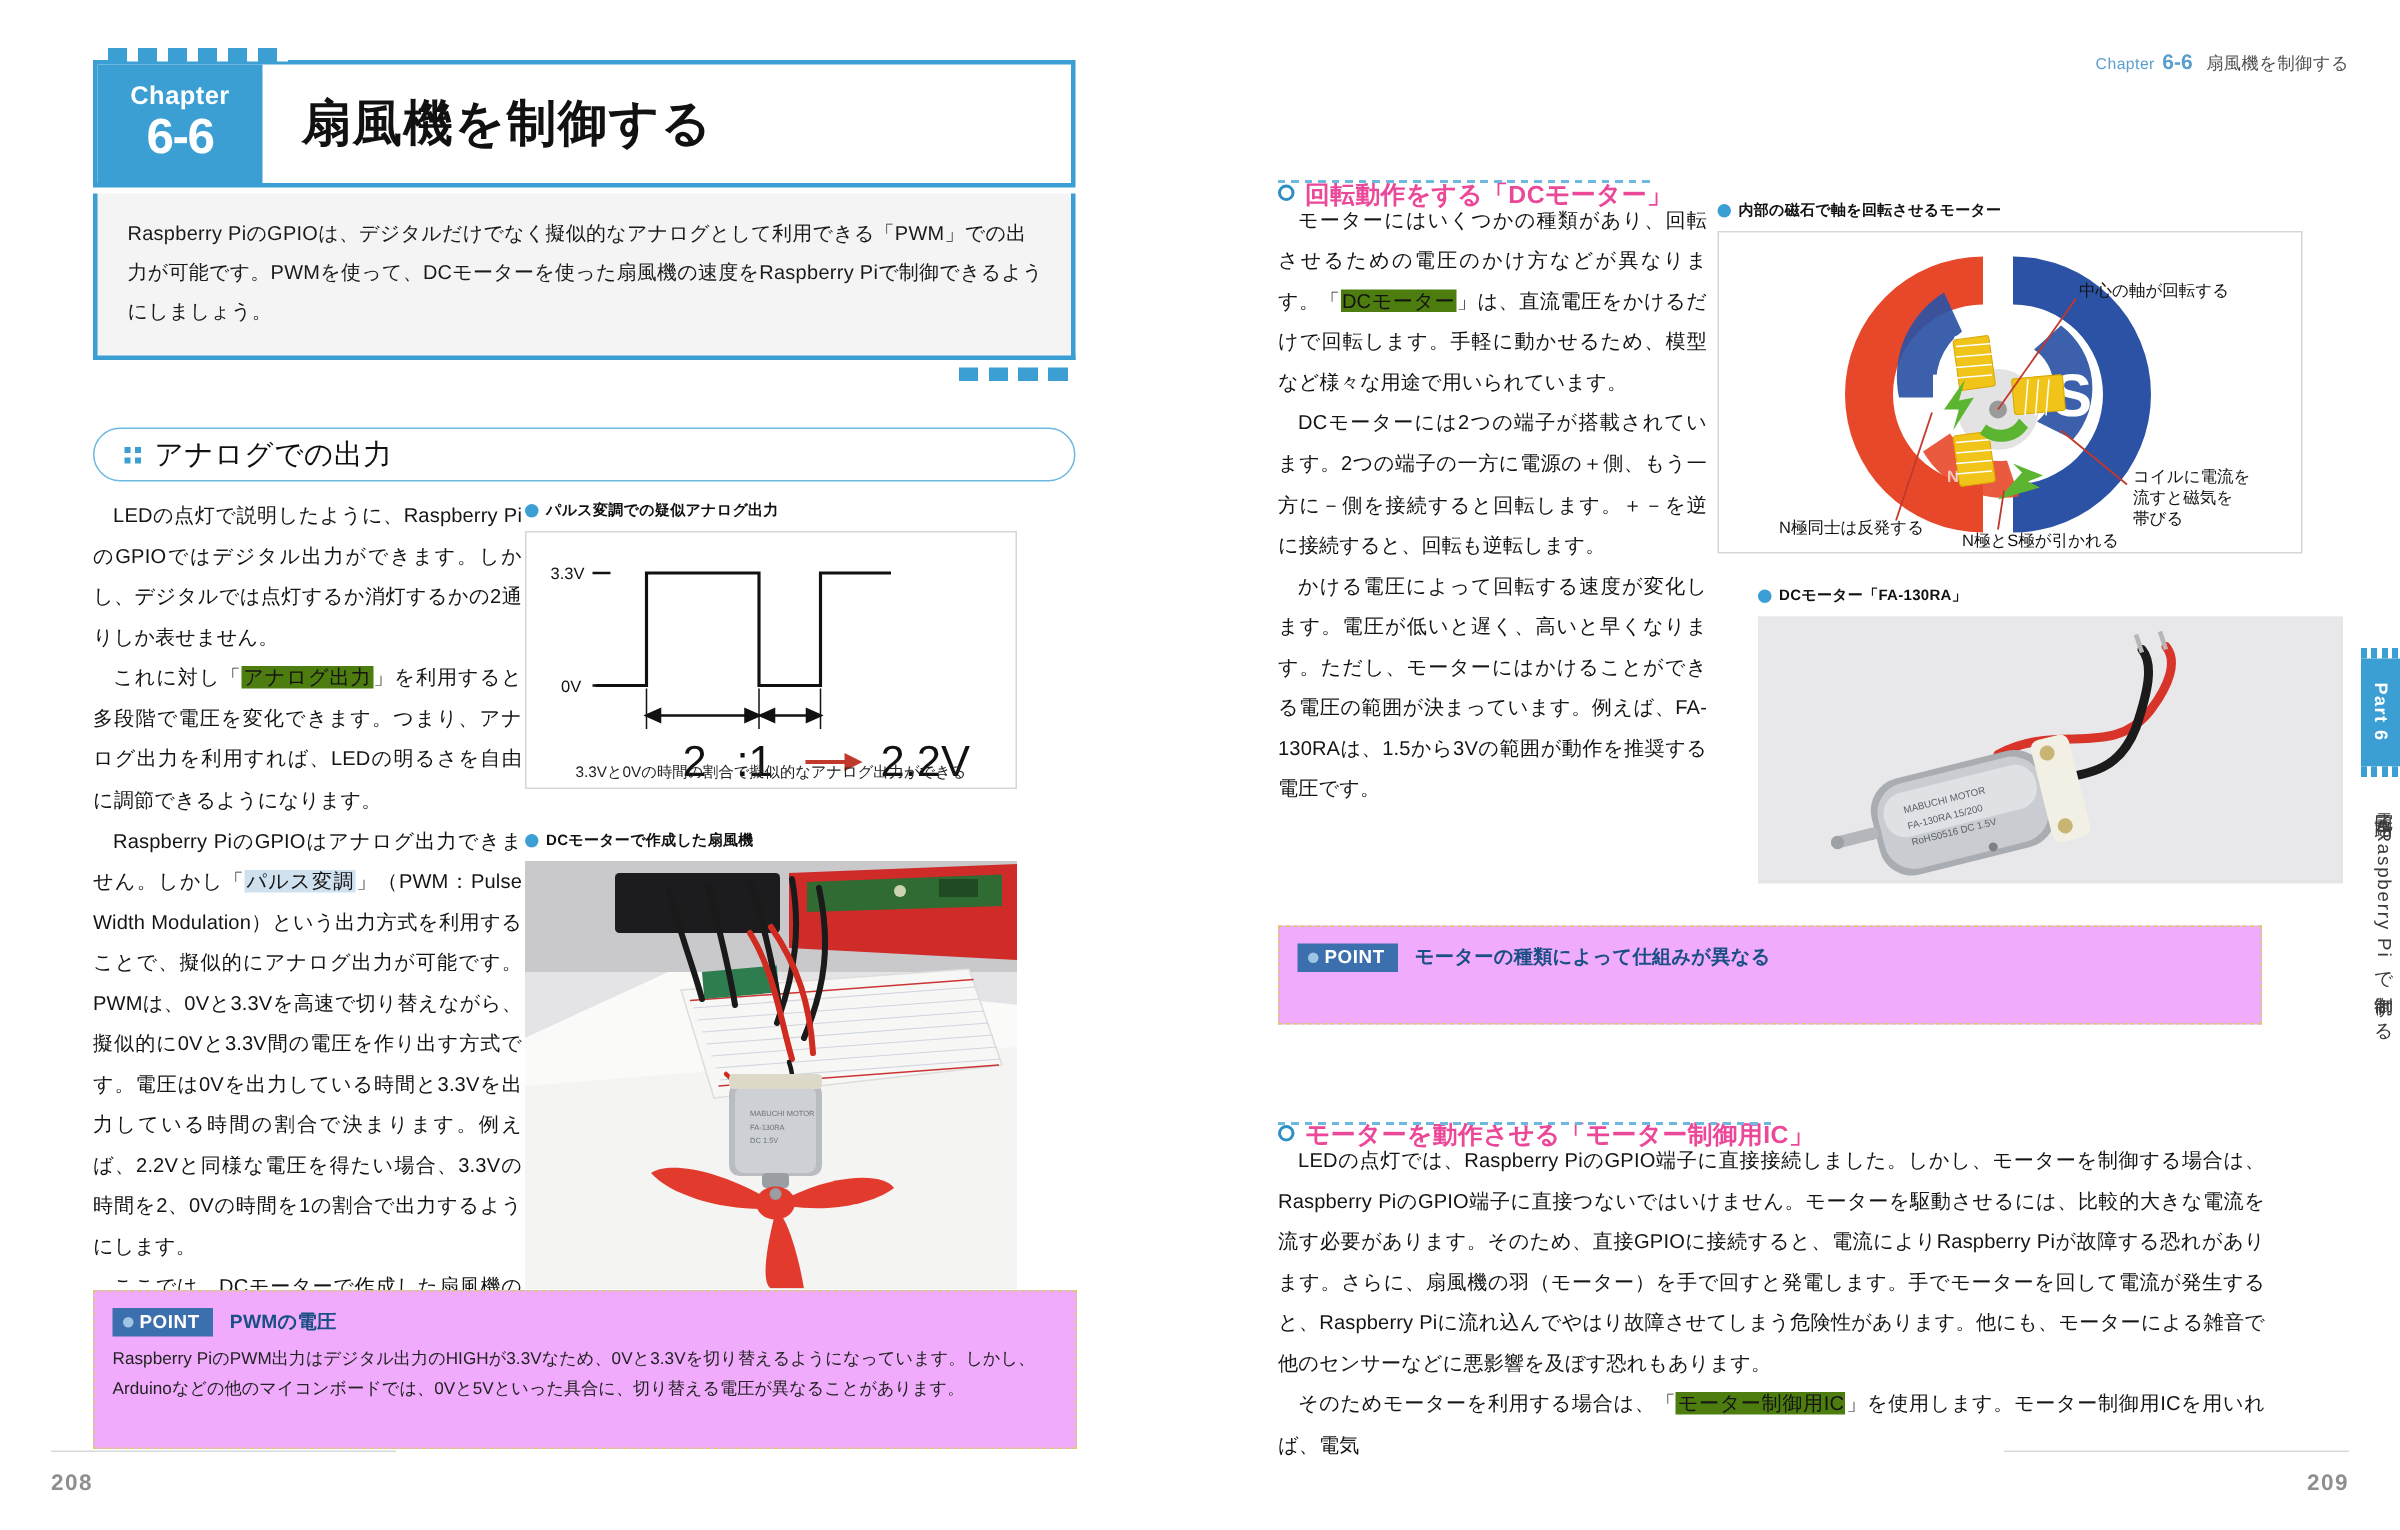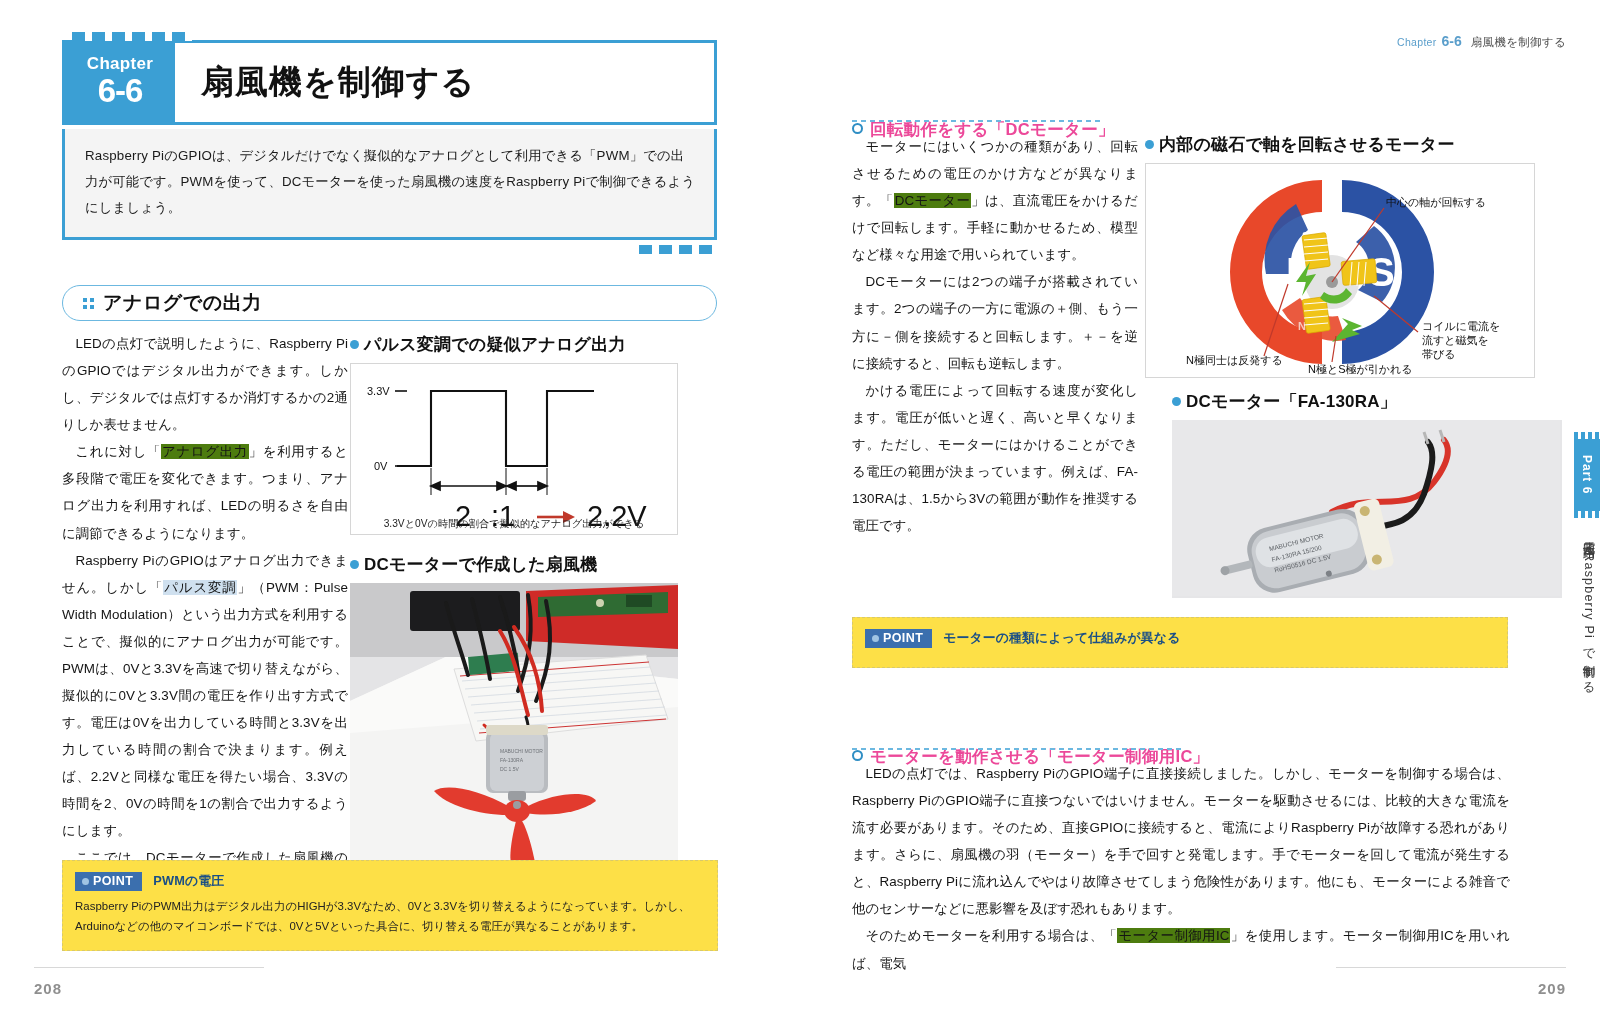--- a/index.html
+++ b/index.html
@@ -36,47 +36,47 @@
   
   .sec-pill { position:absolute; left:62px; top:285px; width:655px; height:36px;
      border:1.5px solid #6cb8e0; border-radius:19px; display:flex; align-items:center;
      padding-left:20px; background:#fff; }
   .sec-pill .grid4 { width:11px; height:11px; margin-right:9px; margin-top:1px;
      background:
        linear-gradient(#3b9fd4,#3b9fd4) 0 0/4px 4px no-repeat,
        linear-gradient(#3b9fd4,#3b9fd4) 7px 0/4px 4px no-repeat,
        linear-gradient(#3b9fd4,#3b9fd4) 0 7px/4px 4px no-repeat,
        linear-gradient(#3b9fd4,#3b9fd4) 7px 7px/4px 4px no-repeat; }
-  .sec-pill .t { font-size:19px; font-weight:bold; color:#111; letter-spacing:.5px; }
+  .sec-pill .t { font-size:19px; font-weight:normal; color:#111; letter-spacing:.5px; }
 
   
   .col-text { position:absolute; font-size:13.4px; line-height:2.02; color:#141414;
      letter-spacing:.1px; text-align:justify; }
   .col-text p { text-indent:1em; margin:0; }
   .hl { background:#4d7c0f; font-weight:normal; padding:0 1px; }
   .hl-plain { background:#cfe0ef; padding:0 1px; }
 
   .lcol { left:62px; top:330px; width:286px; }
 
   
-  .figcap { font-size:17px; font-weight:bold; color:#111; letter-spacing:.2px;
+  .figcap { font-size:10px; font-weight:bold; color:#111; letter-spacing:.2px;
      display:flex; align-items:center; }
   .figcap .bullet { width:9px; height:9px; border-radius:50%; background:#3b9fd4;
      margin-right:5px; flex:none; }
 
   .fig-pwm { position:absolute; left:350px; top:333px; width:328px; }
   .pwm-box { margin-top:7px; border:1px solid #d6d6d6; background:#fff; height:172px;
      position:relative; }
 
   .fig-fan { position:absolute; left:350px; top:553px; width:328px; }
   .fan-photo { margin-top:7px; width:328px; height:285px; position:relative;
      overflow:hidden; background:#e9e9ea; }
 
   
-  .point-box { border:1.5px dashed #d9c96a; background:#fde047; padding:11px 14px 13px 12px; }
+  .point-box { border:1.5px dashed #d9c96a; background:#f0abfc; padding:11px 14px 28px 12px; }
   .point-head { display:flex; align-items:center; margin-bottom:6px; }
   .point-badge { background:#3b6fae; color:#fff; font-size:12.5px; font-weight:bold;
      padding:2px 9px 3px 7px; letter-spacing:.4px; display:flex; align-items:center; }
   .point-badge .dot { width:7px; height:7px; border-radius:50%; background:#9fc4e4;
      margin-right:4px; }
   .point-title { font-size:12.8px; font-weight:bold; color:#1a4f86; margin-left:11px;
      letter-spacing:.2px; }
   .point-body { font-size:11.4px; line-height:1.75; color:#222; letter-spacing:.05px; }
 
   .point-left { position:absolute; left:62px; top:860px; width:656px; }

